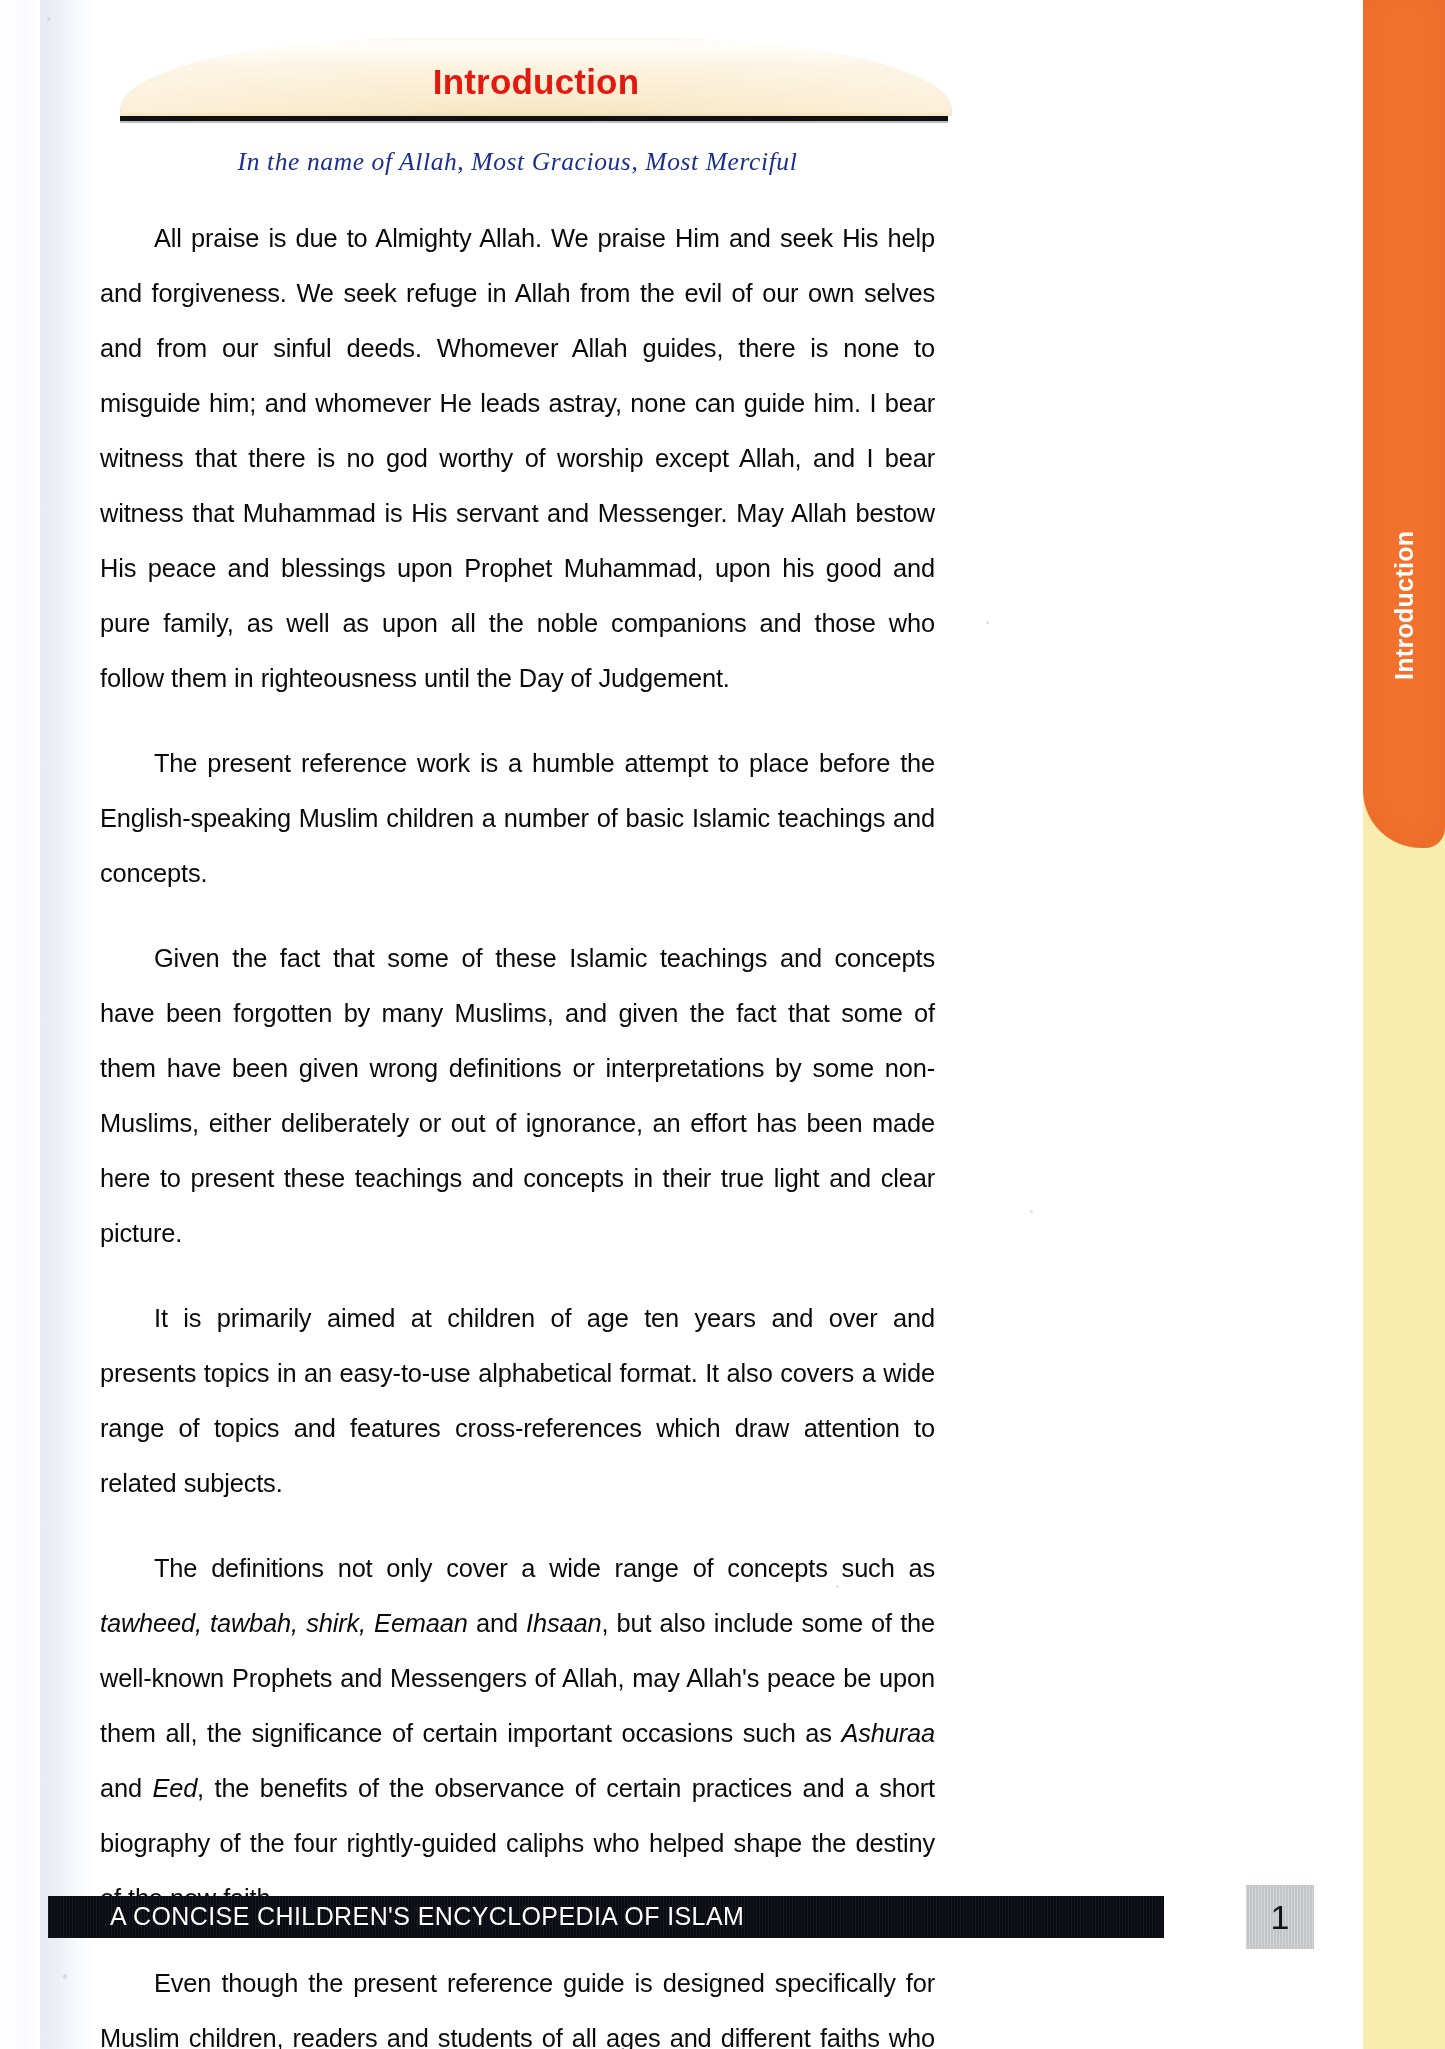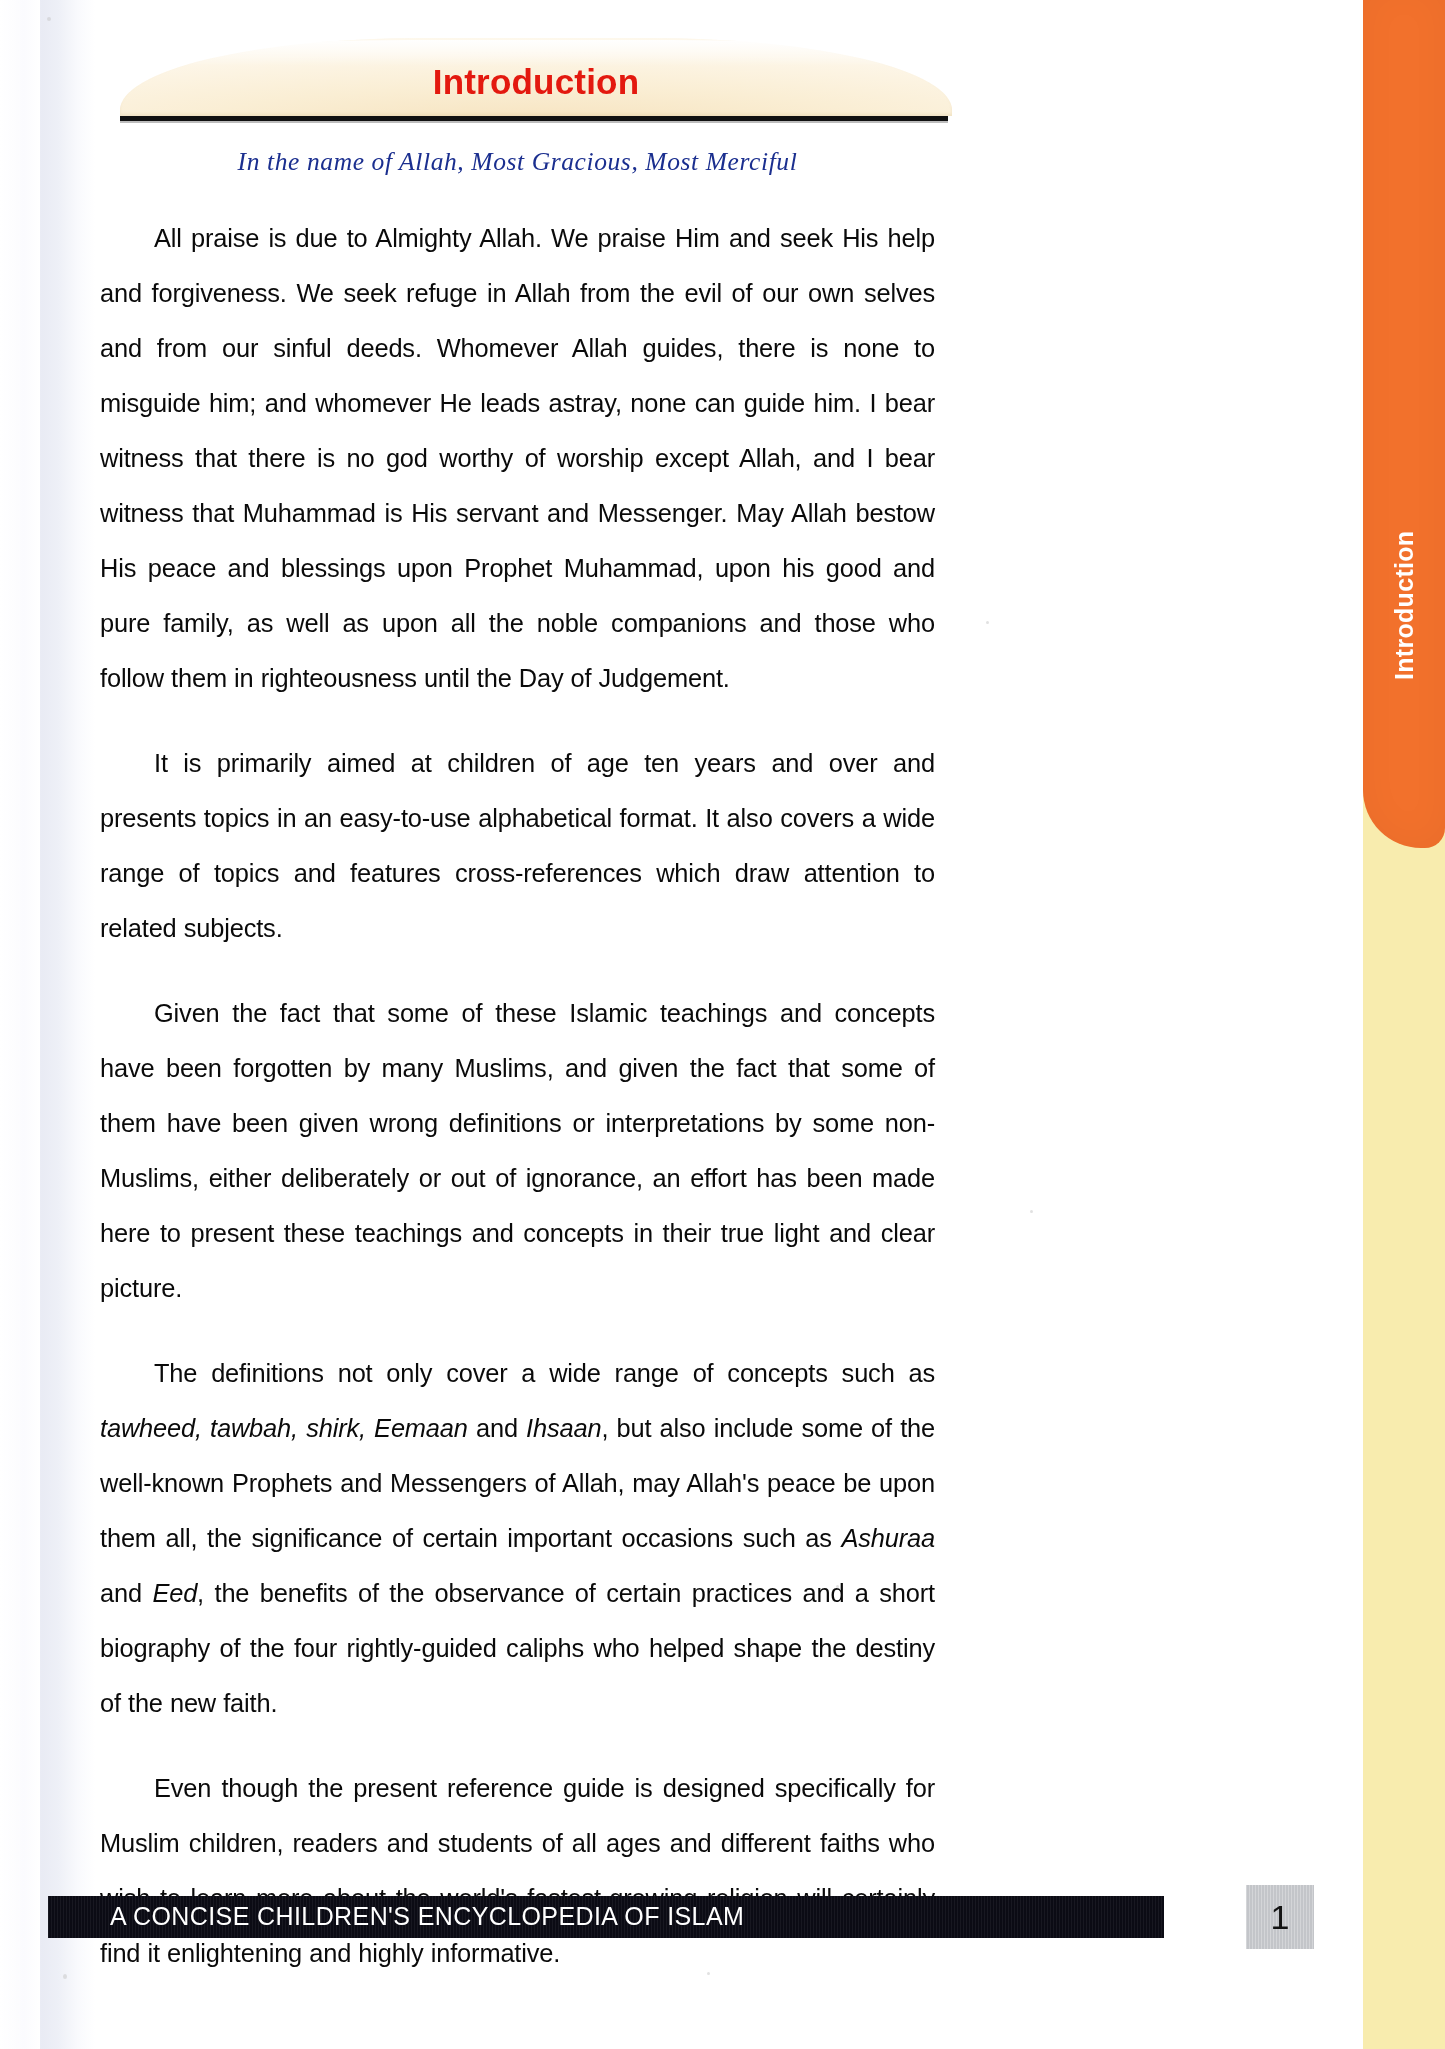--- a/index.html
+++ b/index.html
@@ -258,22 +258,23 @@
 
   <div id="banner"></div>
   <div id="banner-gloss"></div>
   <div id="banner-title">Introduction</div>
   <div id="header-rule"></div>
   <div id="header-rule-soft"></div>
 
   <div id="content">
     <p class="basmala">In the name of Allah, Most Gracious, Most Merciful</p>
     <p class="para p1">All praise is due to Almighty Allah. We praise Him and seek His help and forgiveness. We seek refuge in Allah from the evil of our own selves and from our sinful deeds. Whomever Allah guides, there is none to misguide him; and whomever He leads astray, none can guide him. I bear witness that there is no god worthy of worship except Allah, and I bear witness that Muhammad is His servant and Messenger. May Allah bestow His peace and blessings upon Prophet Muhammad, upon his good and pure family, as well as upon all the noble companions and those who follow them in righteousness until the Day of Judgement.</p>
+    <p class="para p2">The present reference work is a humble attempt to place before the English-speaking Muslim children a number of basic Islamic teachings and concepts.</p>
+    <p class="para p4">Given the fact that some of these Islamic teachings and concepts have been forgotten by many Muslims, and given the fact that some of them have been given wrong definitions or interpretations by some non-Muslims, either deliberately or out of ignorance, an effort has been made here to present these teachings and concepts in their true light and clear picture.</p>
     <p class="para p3">It is primarily aimed at children of age ten years and over and presents topics in an easy-to-use alphabetical format. It also covers a wide range of topics and features cross-references which draw attention to related subjects.</p>
-    <p class="para p4">Given the fact that some of these Islamic teachings and concepts have been forgotten by many Muslims, and given the fact that some of them have been given wrong definitions or interpretations by some non-Muslims, either deliberately or out of ignorance, an effort has been made here to present these teachings and concepts in their true light and clear picture.</p>
     <p class="para p5">The definitions not only cover a wide range of concepts such as <i>tawheed, tawbah, shirk, Eemaan</i> and <i>Ihsaan</i>, but also include some of the well-known Prophets and Messengers of Allah, may Allah's peace be upon them all, the significance of certain important occasions such as <i>Ashuraa</i> and <i>Eed</i>, the benefits of the observance of certain practices and a short biography of the four rightly-guided caliphs who helped shape the destiny of the new faith.</p>
     <p class="para p6">Even though the present reference guide is designed specifically for Muslim children, readers and students of all ages and different faiths who wish to learn more about the world's fastest-growing religion will certainly find it enlightening and highly informative.</p>
   </div>
 
   <div id="footer-bar"></div>
   <div id="footer-text">A CONCISE CHILDREN'S ENCYCLOPEDIA OF ISLAM</div>
   <div id="page-num-box">
     <span id="page-num">1</span>
   </div>
 

